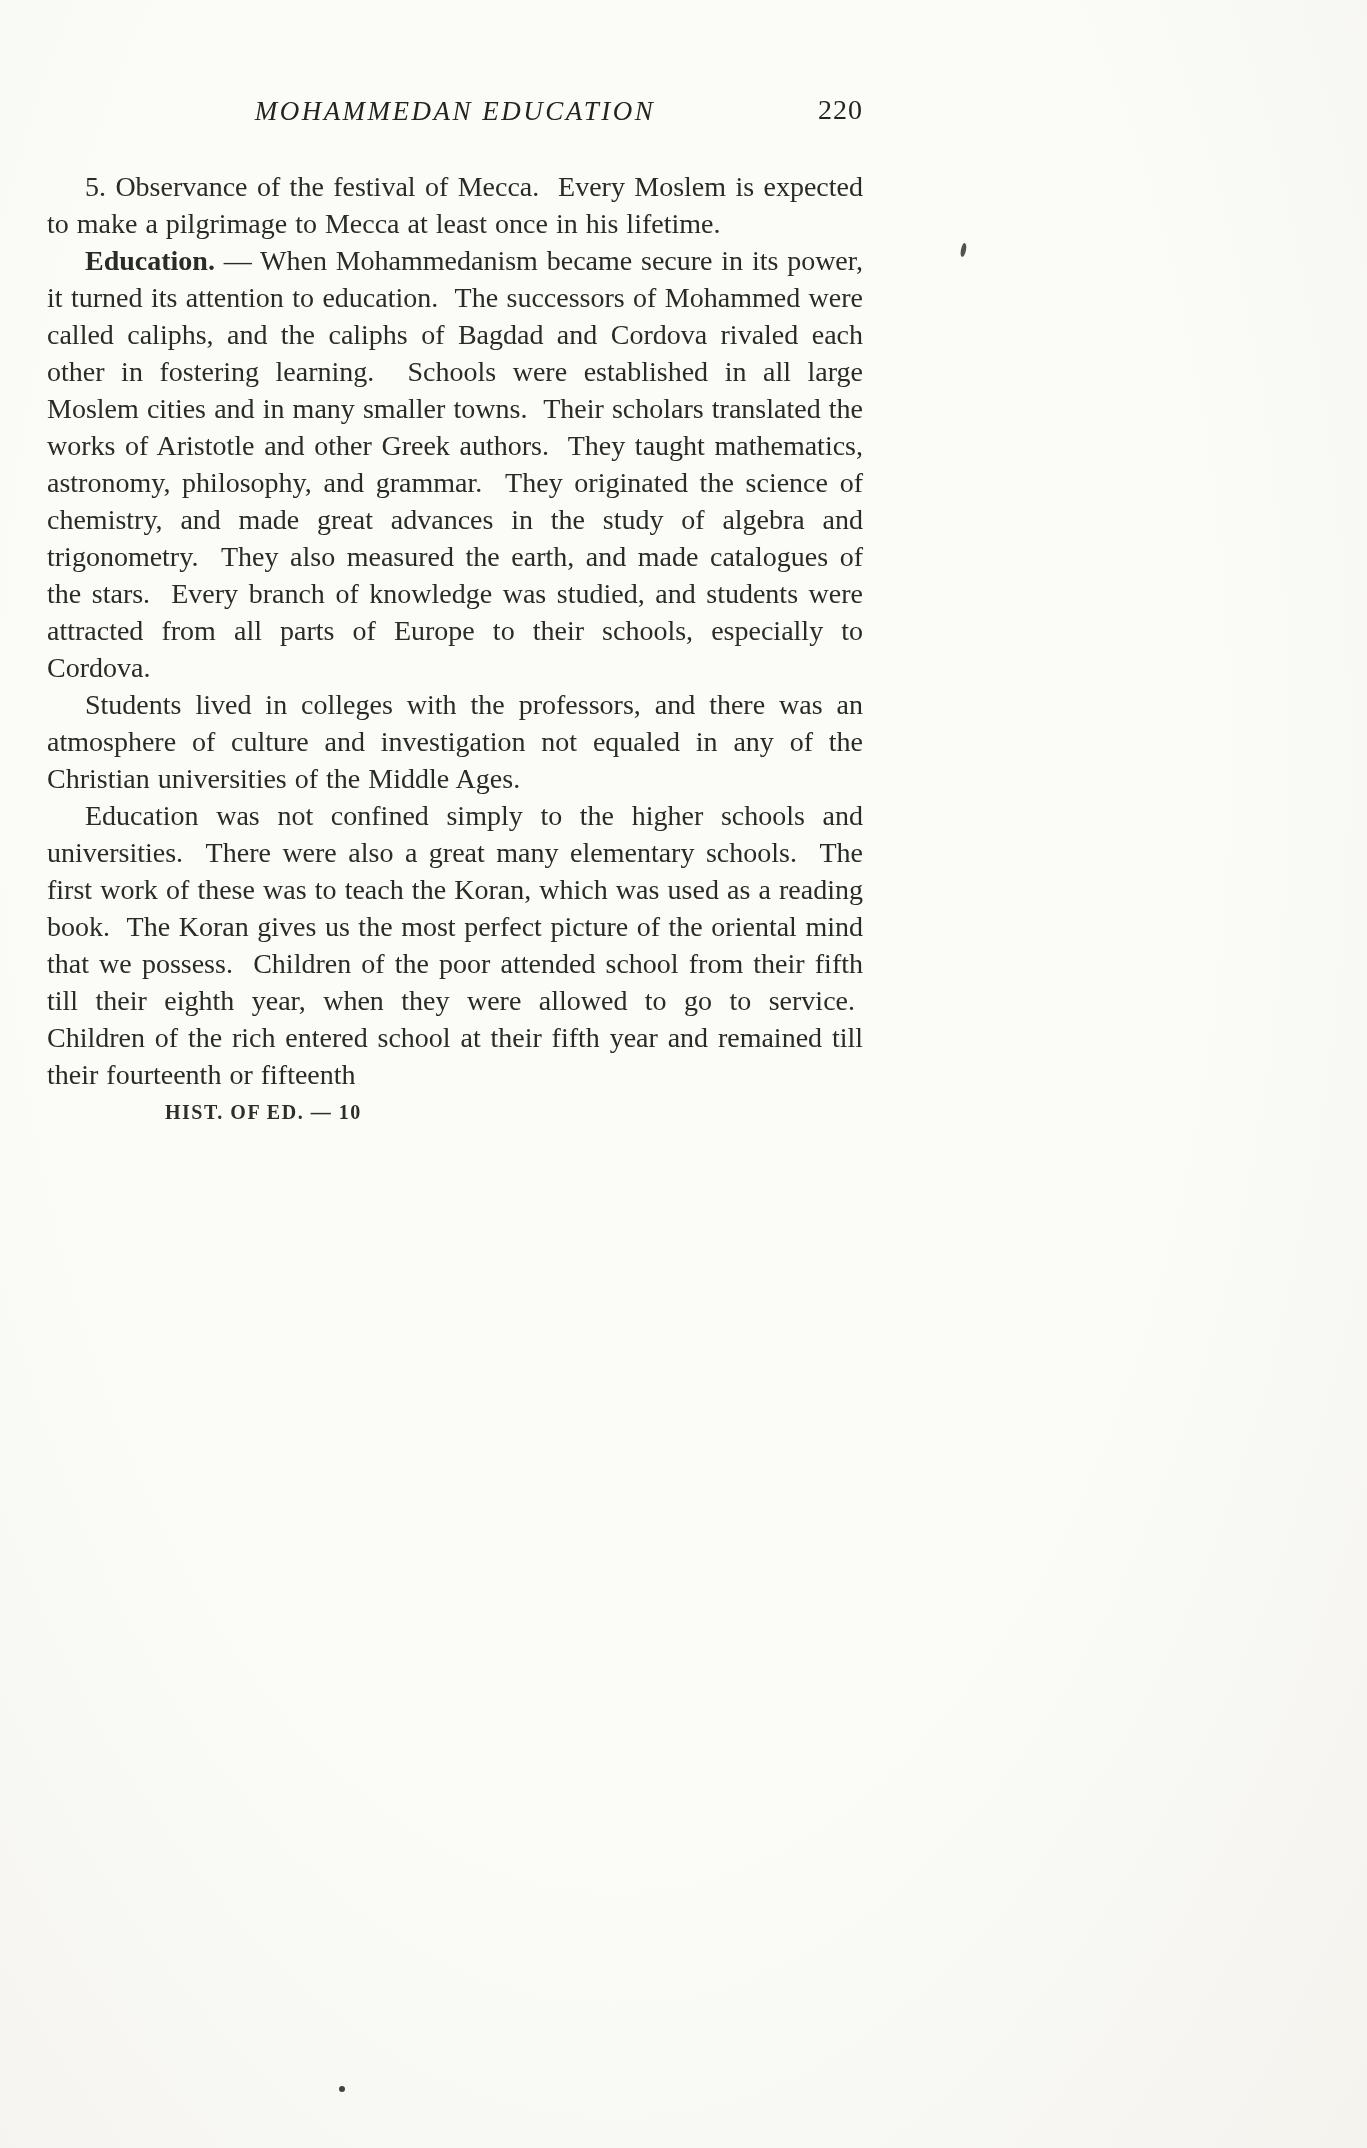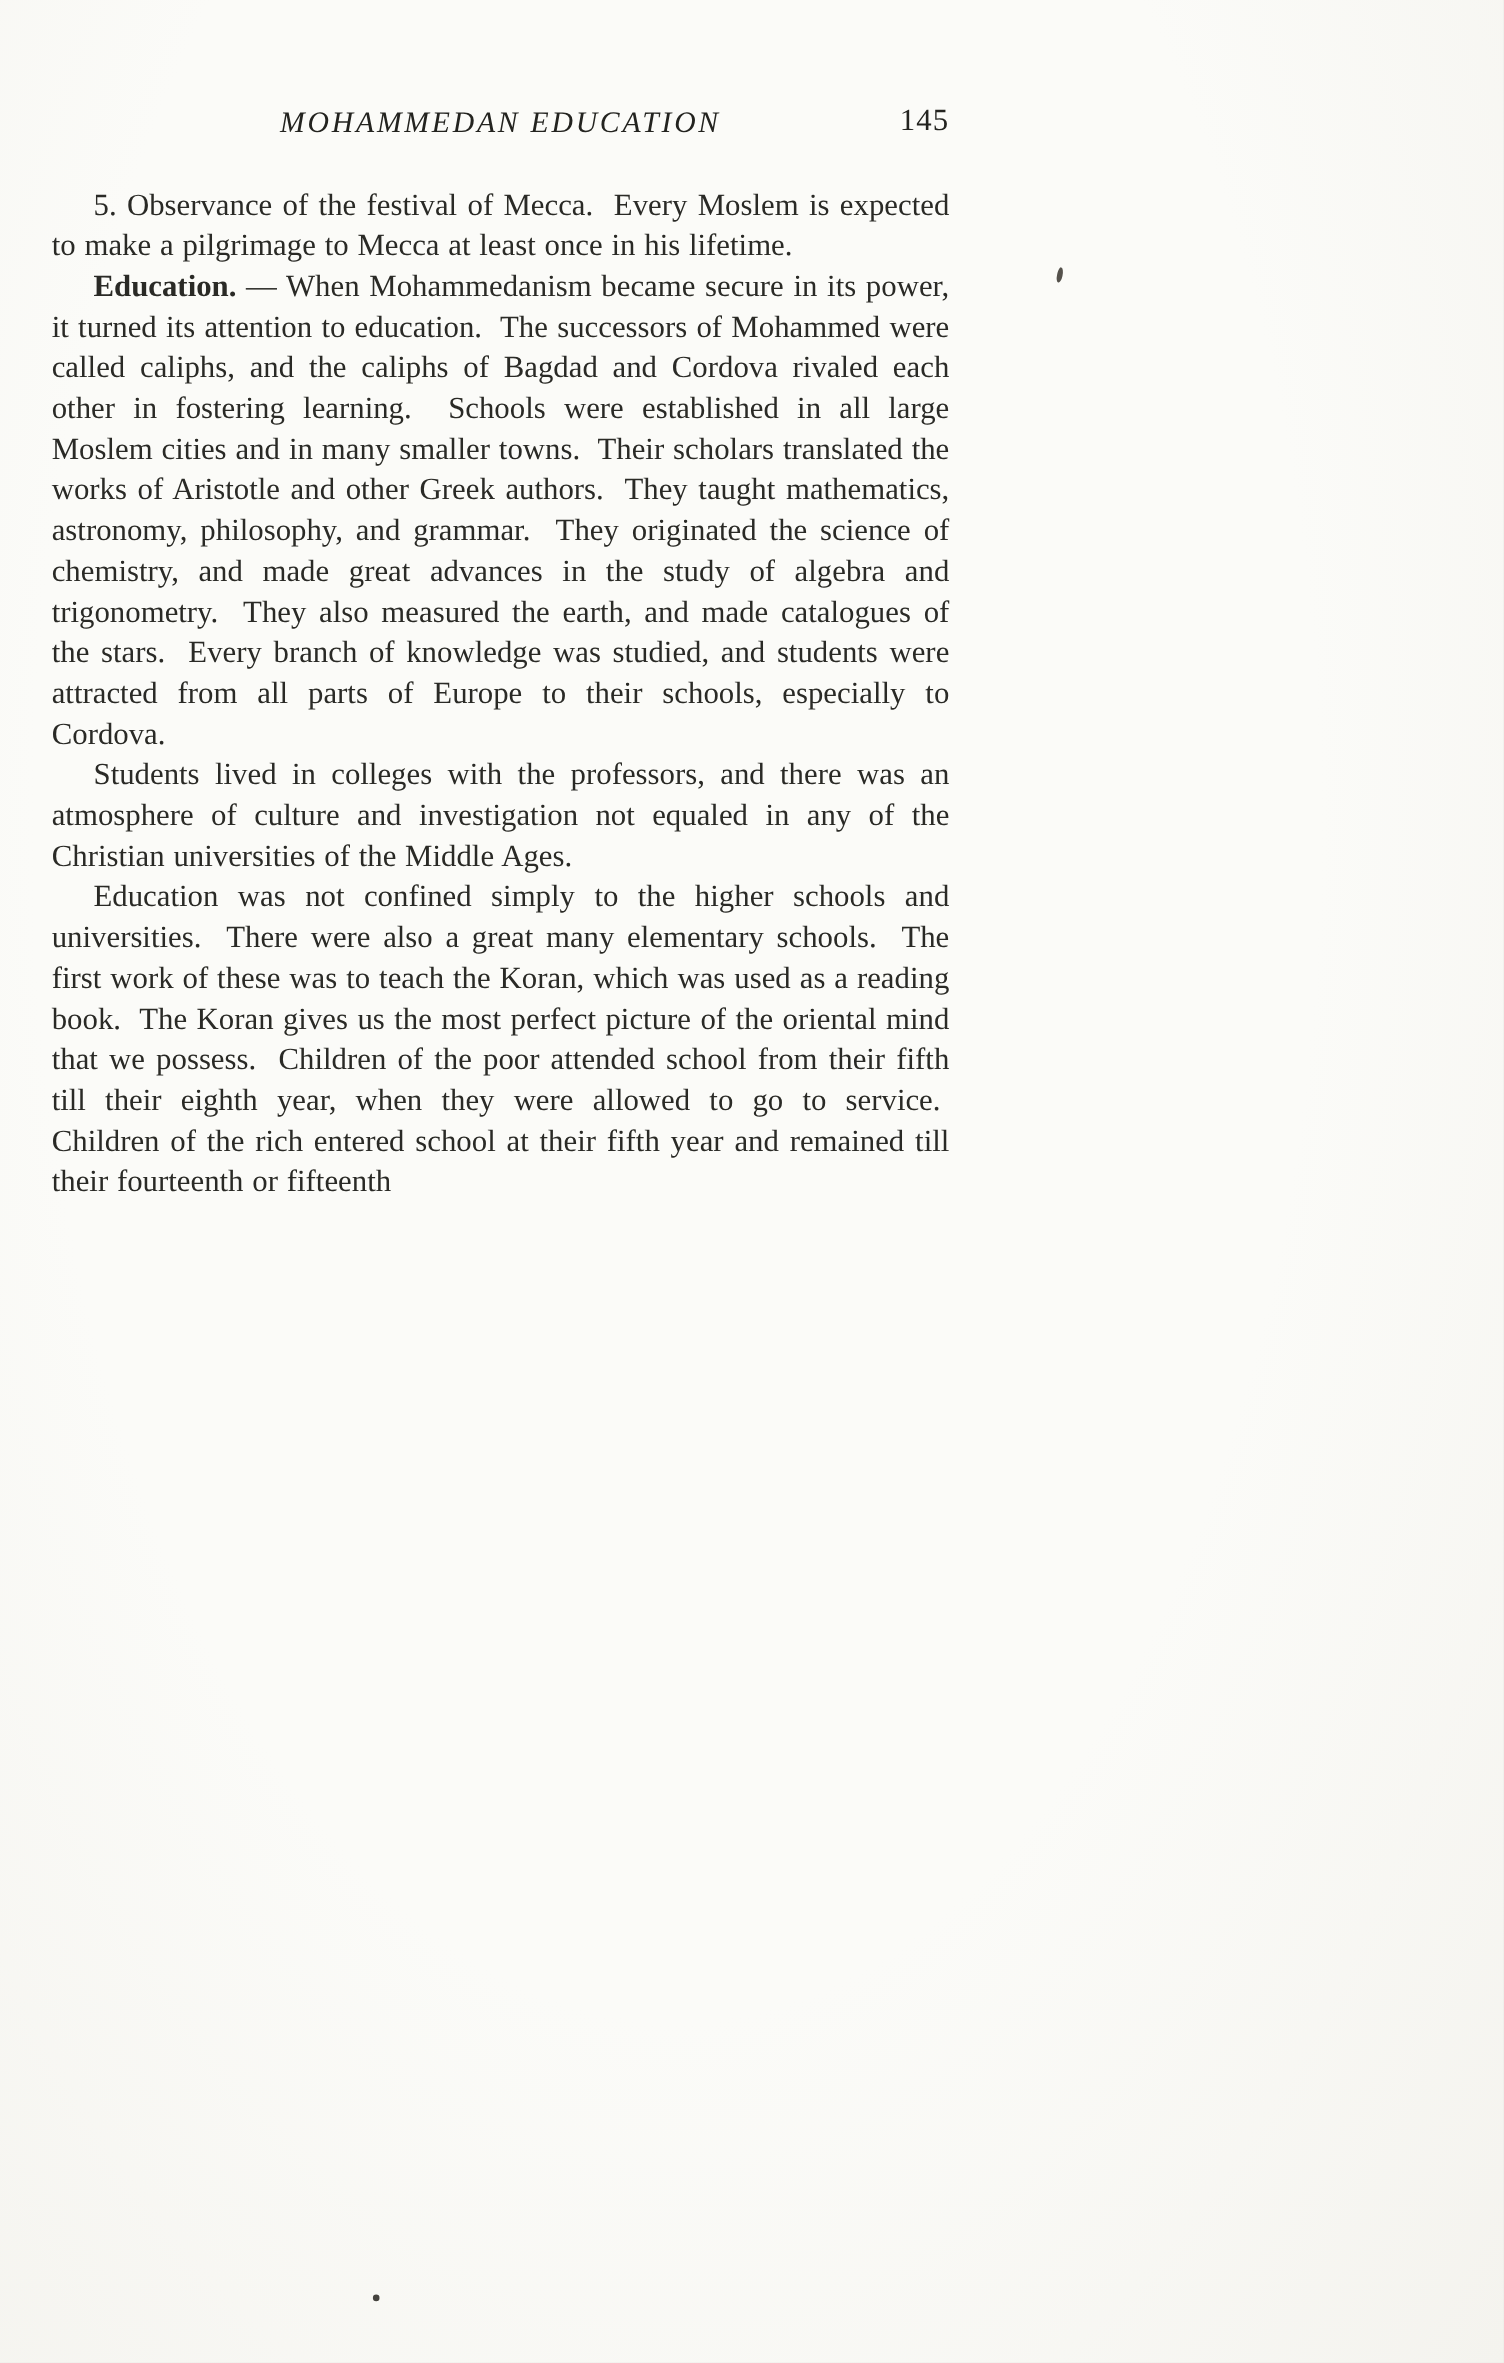--- a/index.html
+++ b/index.html
@@ -81,31 +81,32 @@
   }
 </style>
 </head>
 <body>
 
 <div class="page">
   <div class="column">
 
     <div class="header">
       <span class="running-title">MOHAMMEDAN EDUCATION</span>
-      <span class="page-number">145</span>
+      <span class="page-number">220</span>
     </div>
 
     <div class="body-text">
       <p class="para"><span>5. Observance of the festival of Mecca.&nbsp; Every Moslem is expected to make a pilgrimage to Mecca at least once in his lifetime.</span></p>
 
       <p class="para"><span class="lead">Education.</span><span> — When Mohammedanism became secure in its power, it turned its attention to education.&nbsp; The suc­cessors of Mohammed were called caliphs, and the caliphs of Bagdad and Cordova rivaled each other in fostering learning.&nbsp; Schools were established in all large Moslem cities and in many smaller towns.&nbsp; Their scholars trans­lated the works of Aristotle and other Greek authors.&nbsp; They taught mathematics, astronomy, philosophy, and grammar.&nbsp; They originated the science of chemistry, and made great advances in the study of algebra and trigonome­try.&nbsp; They also measured the earth, and made catalogues of the stars.&nbsp; Every branch of knowledge was studied, and students were attracted from all parts of Europe to their schools, especially to Cordova.</span></p>
 
       <p class="para"><span>Students lived in colleges with the professors, and there was an atmosphere of culture and investigation not equaled in any of the Christian universities of the Middle Ages.</span></p>
 
 
       <p class="para"><span>Education was not confined simply to the higher schools and universities.&nbsp; There were also a great many elementary schools.&nbsp; The first work of these was to teach the Koran, which was used as a reading book.&nbsp; The Koran gives us the most perfect picture of the oriental mind that we possess.&nbsp; Children of the poor attended school from their fifth till their eighth year, when they were allowed to go to service.&nbsp; Children of the rich entered school at their fifth year and remained till their </span><span class="bold">fourteenth or fifteenth</span></p>
     </div>
 
+    <div class="footer">HIST. OF ED. — 10</div>
   </div>
 
   <span class="artifact a1"></span>
   <span class="artifact a2"></span>
 </div>
 
 </body></html>

